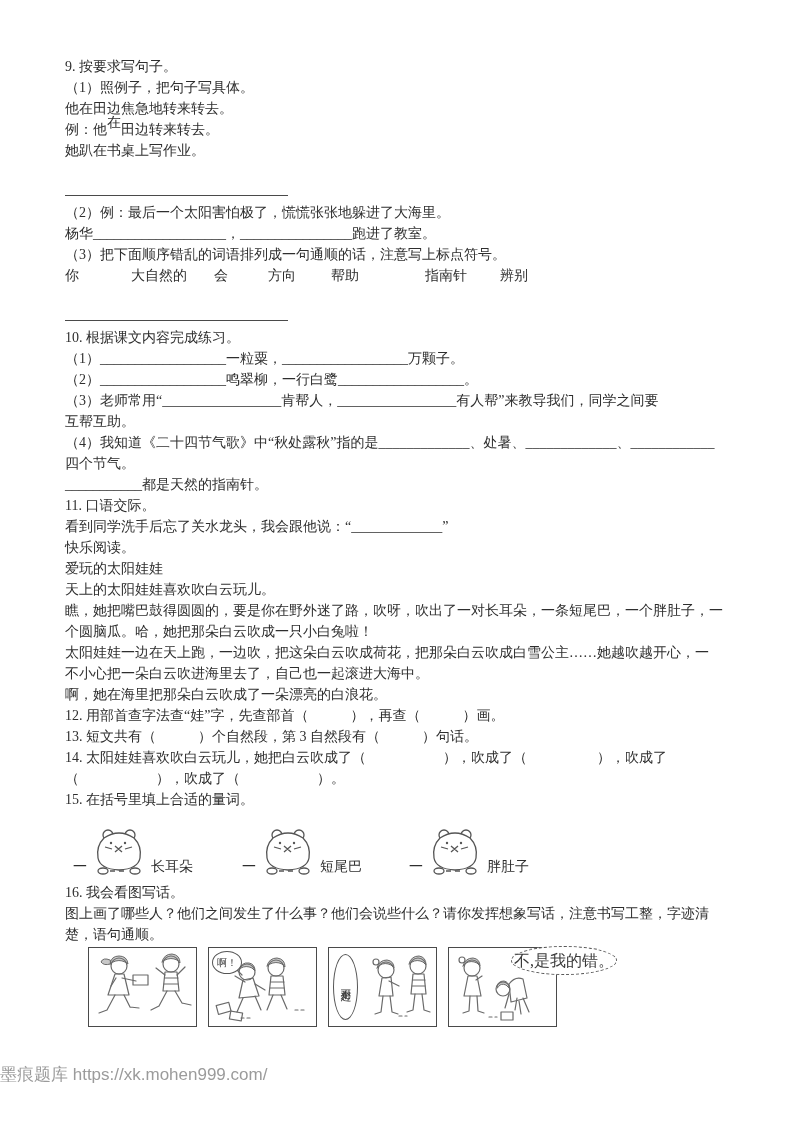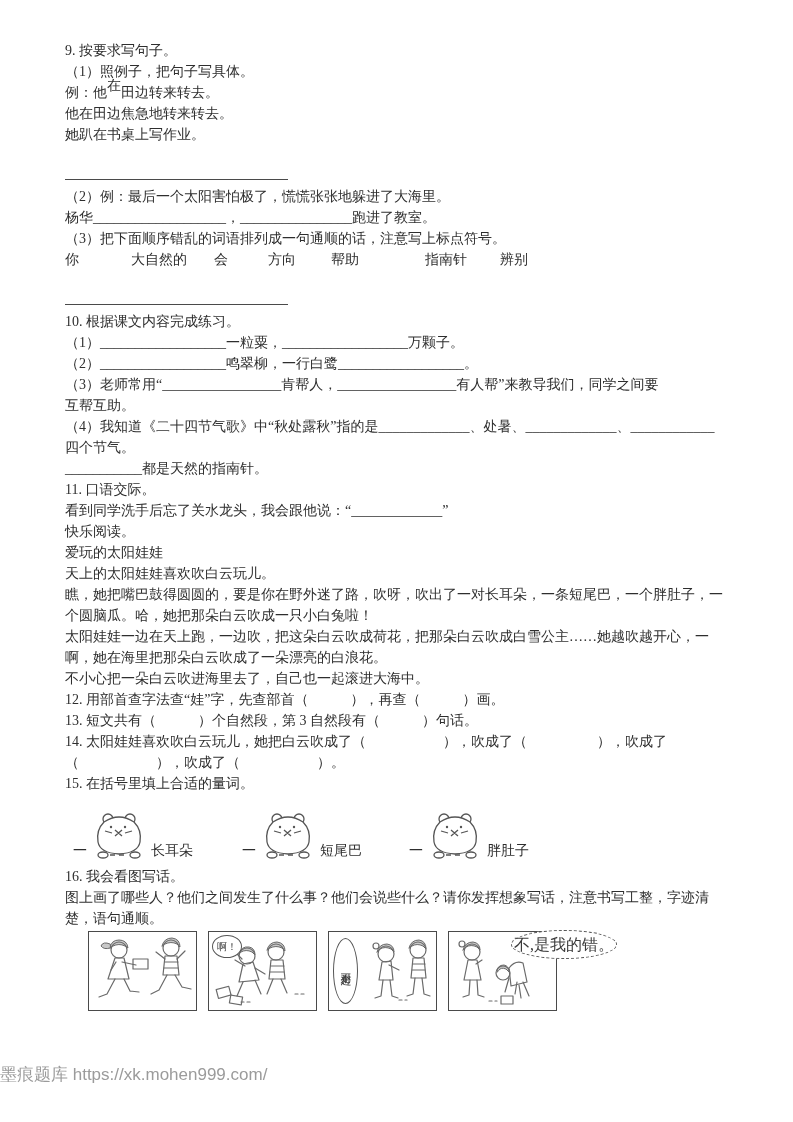--- a/index.html
+++ b/index.html
@@ -1,20 +1,20 @@
 <!DOCTYPE html>
 <html><head>
 <meta charset="utf-8">
 <style>
   html,body{margin:0;padding:0;}
   body{
     width:793px;height:1122px;background:#ffffff;position:relative;overflow:hidden;
     font-family:"Liberation Serif","DejaVu Serif",serif;color:#2e2e2e;
   }
-  .content{position:absolute;left:65px;top:40px;width:672px;font-size:14px;line-height:21px;}
+  .content{position:absolute;left:65px;top:56px;width:672px;font-size:14px;line-height:21px;}
   p.ln{margin:0;white-space:pre;}
   .sup{position:relative;top:-7px;}
   .mt8{margin-top:8px;}
   .mt7{margin-top:7px;}
   .answer-rule{width:223px;height:14px;border-bottom:1px solid #4a4a4a;margin:0 0 6px 0;}
   .words span{display:inline-block;}
   
   .q15-row{display:flex;align-items:flex-end;height:62px;margin:4px 0 6px 0;}
   .q15-item{display:flex;align-items:flex-end;}
   .q15-item svg{display:block;margin:0 5px;}
@@ -36,23 +36,23 @@
           font-family:"Liberation Sans","DejaVu Sans",sans-serif;font-size:17px;color:#9b9b9b;}
 </style>
 </head>
 <body>
 
 <div class="content">
 
   <p class="ln">9. 按要求写句子。</p>
   <p class="ln">（1）照例子，把句子写具体。</p>
 
+  <p class="ln mt7">他在田边焦急地转来转去。</p>
+
   <p class="ln mt8"><span>例：他</span><span class="sup">在</span><span>田边转来转去。</span></p>
-
-  <p class="ln mt7">他在田边焦急地转来转去。</p>
   <p class="ln">她趴在书桌上写作业。</p>
 
   <div class="answer-rule" style="margin-top:20px"></div>
 
   <p class="ln">（2）例：最后一个太阳害怕极了，慌慌张张地躲进了大海里。</p>
   <p class="ln">杨华___________________，________________跑进了教室。</p>
   <p class="ln">（3）把下面顺序错乱的词语排列成一句通顺的话，注意写上标点符号。</p>
 
   <p class="ln words"><span>你</span><span style="margin-left:52px">大自然的</span><span style="margin-left:27px">会</span><span style="margin-left:40px">方向</span><span style="margin-left:35px">帮助</span><span style="margin-left:66px">指南针</span><span style="margin-left:33px">辨别</span></p>
 
@@ -68,22 +68,22 @@
   <p class="ln">___________都是天然的指南针。</p>
 
   <p class="ln">11. 口语交际。</p>
   <p class="ln">看到同学洗手后忘了关水龙头，我会跟他说：“_____________”</p>
   <p class="ln">快乐阅读。</p>
   <p class="ln">爱玩的太阳娃娃</p>
   <p class="ln">天上的太阳娃娃喜欢吹白云玩儿。</p>
   <p class="ln">瞧，她把嘴巴鼓得圆圆的，要是你在野外迷了路，吹呀，吹出了一对长耳朵，一条短尾巴，一个胖肚子，一</p>
   <p class="ln">个圆脑瓜。哈，她把那朵白云吹成一只小白兔啦！</p>
   <p class="ln">太阳娃娃一边在天上跑，一边吹，把这朵白云吹成荷花，把那朵白云吹成白雪公主……她越吹越开心，一</p>
+  <p class="ln">不小心把一朵白云吹进海里去了，自己也一起滚进大海中。</p>
   <p class="ln">啊，她在海里把那朵白云吹成了一朵漂亮的白浪花。</p>
-  <p class="ln">不小心把一朵白云吹进海里去了，自己也一起滚进大海中。</p>
 
   <p class="ln">12. 用部首查字法查“娃”字，先查部首（            ），再查（            ）画。</p>
   <p class="ln">13. 短文共有（            ）个自然段，第 3 自然段有（            ）句话。</p>
   <p class="ln">14. 太阳娃娃喜欢吹白云玩儿，她把白云吹成了（                      ），吹成了（                    ），吹成了</p>
   <p class="ln">（                      ），吹成了（                      ）。</p>
 
   <p class="ln">15. 在括号里填上合适的量词。</p>
 
   <div class="q15-row">
     <div class="q15-item" style="margin-left:8px">

